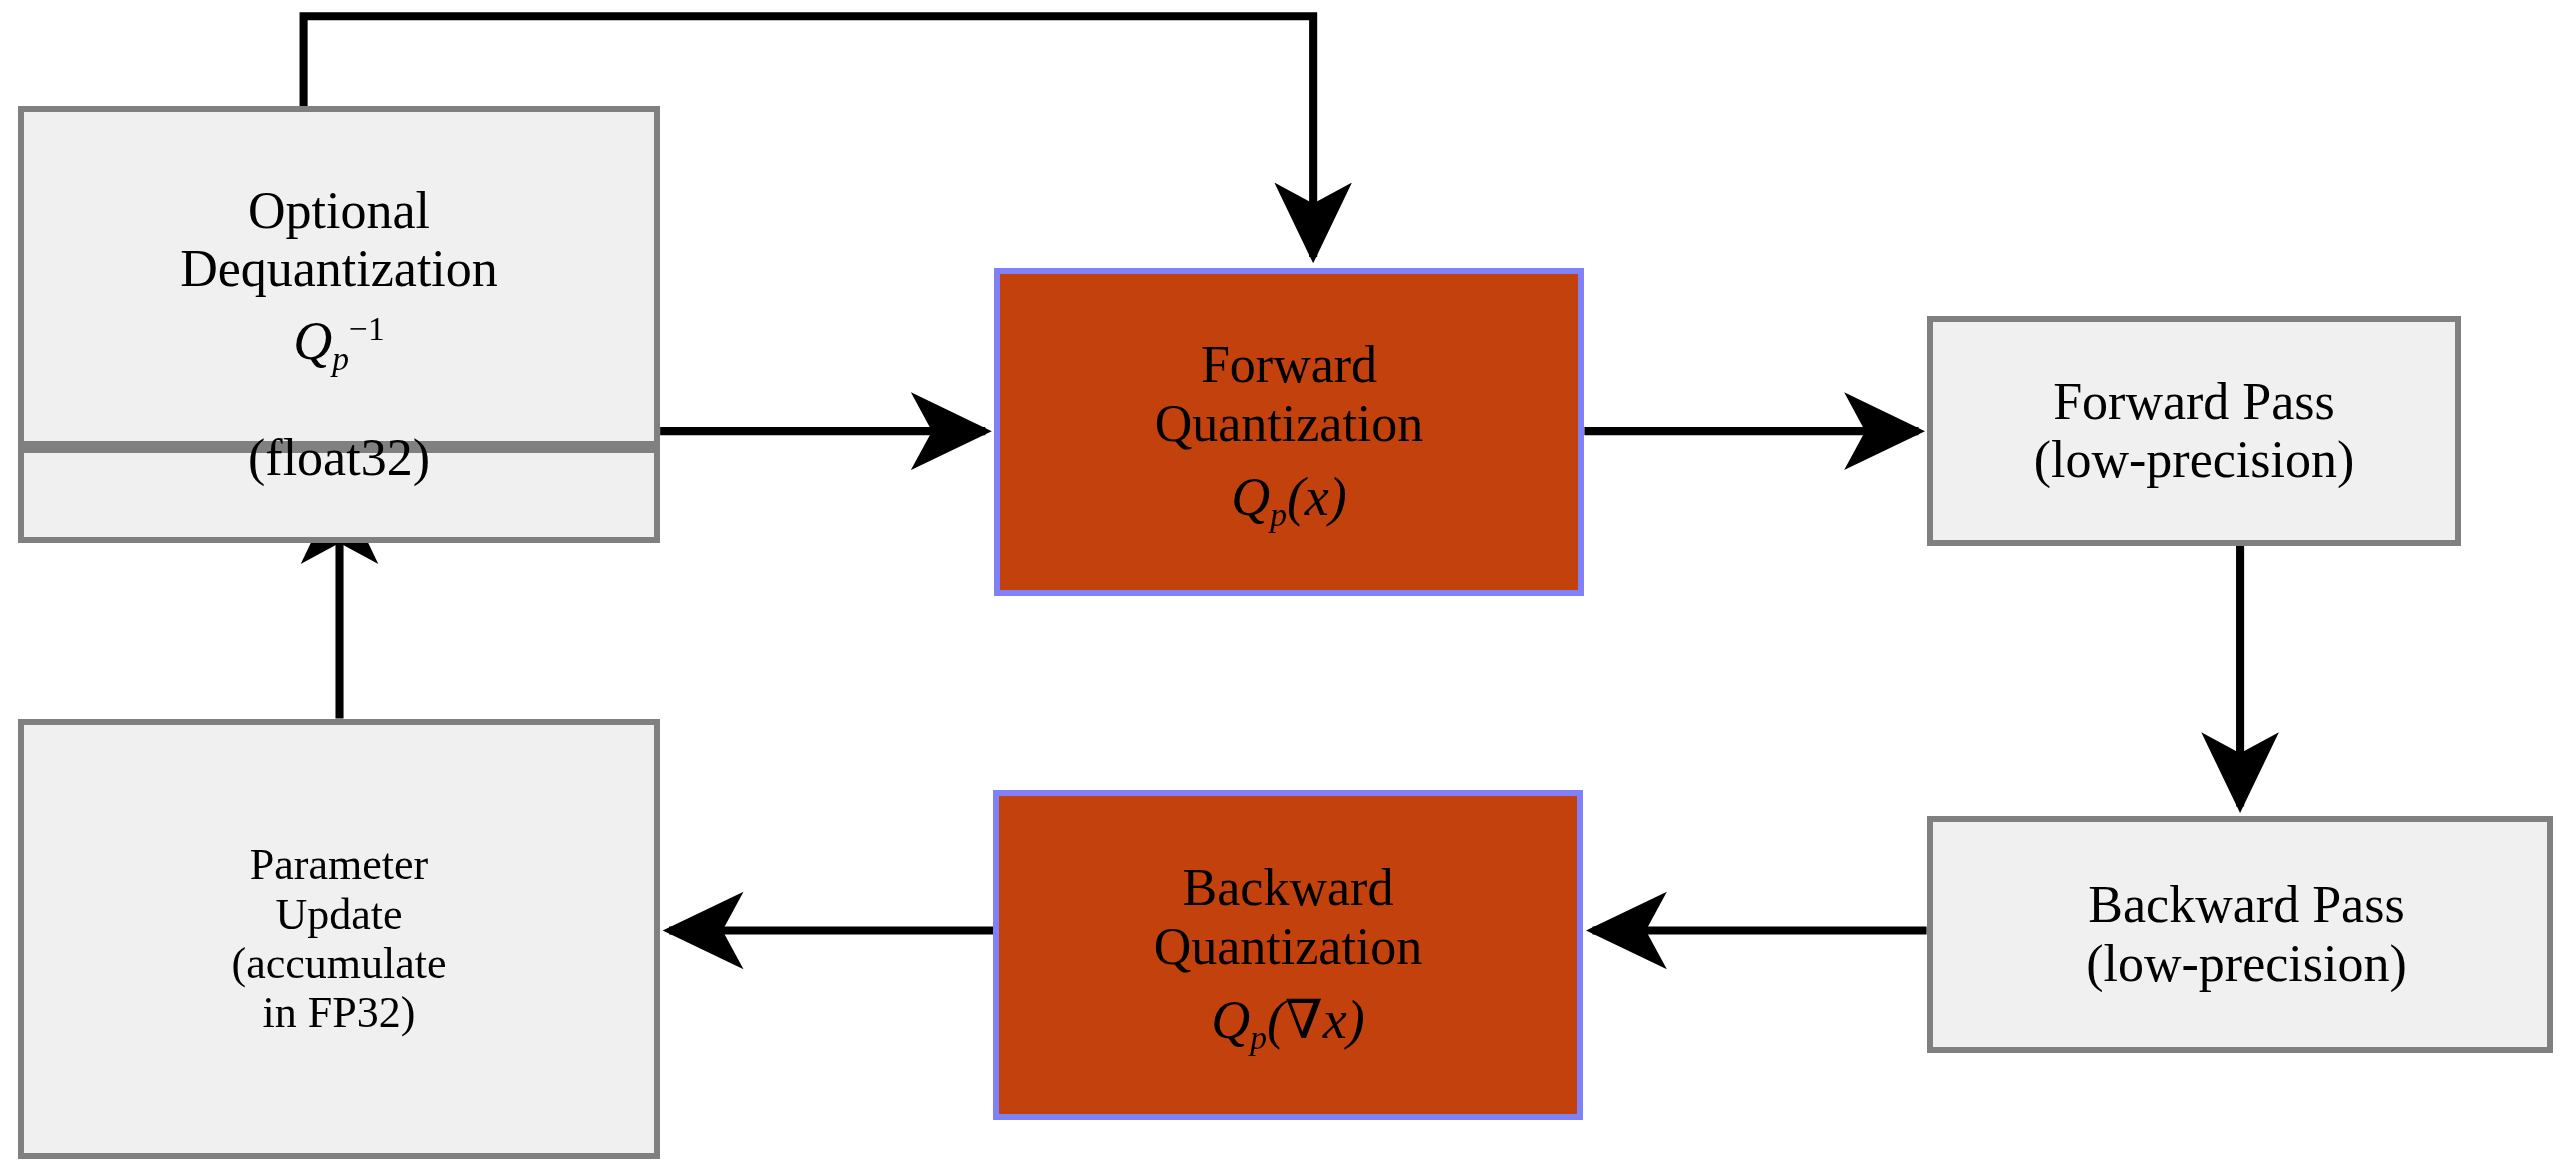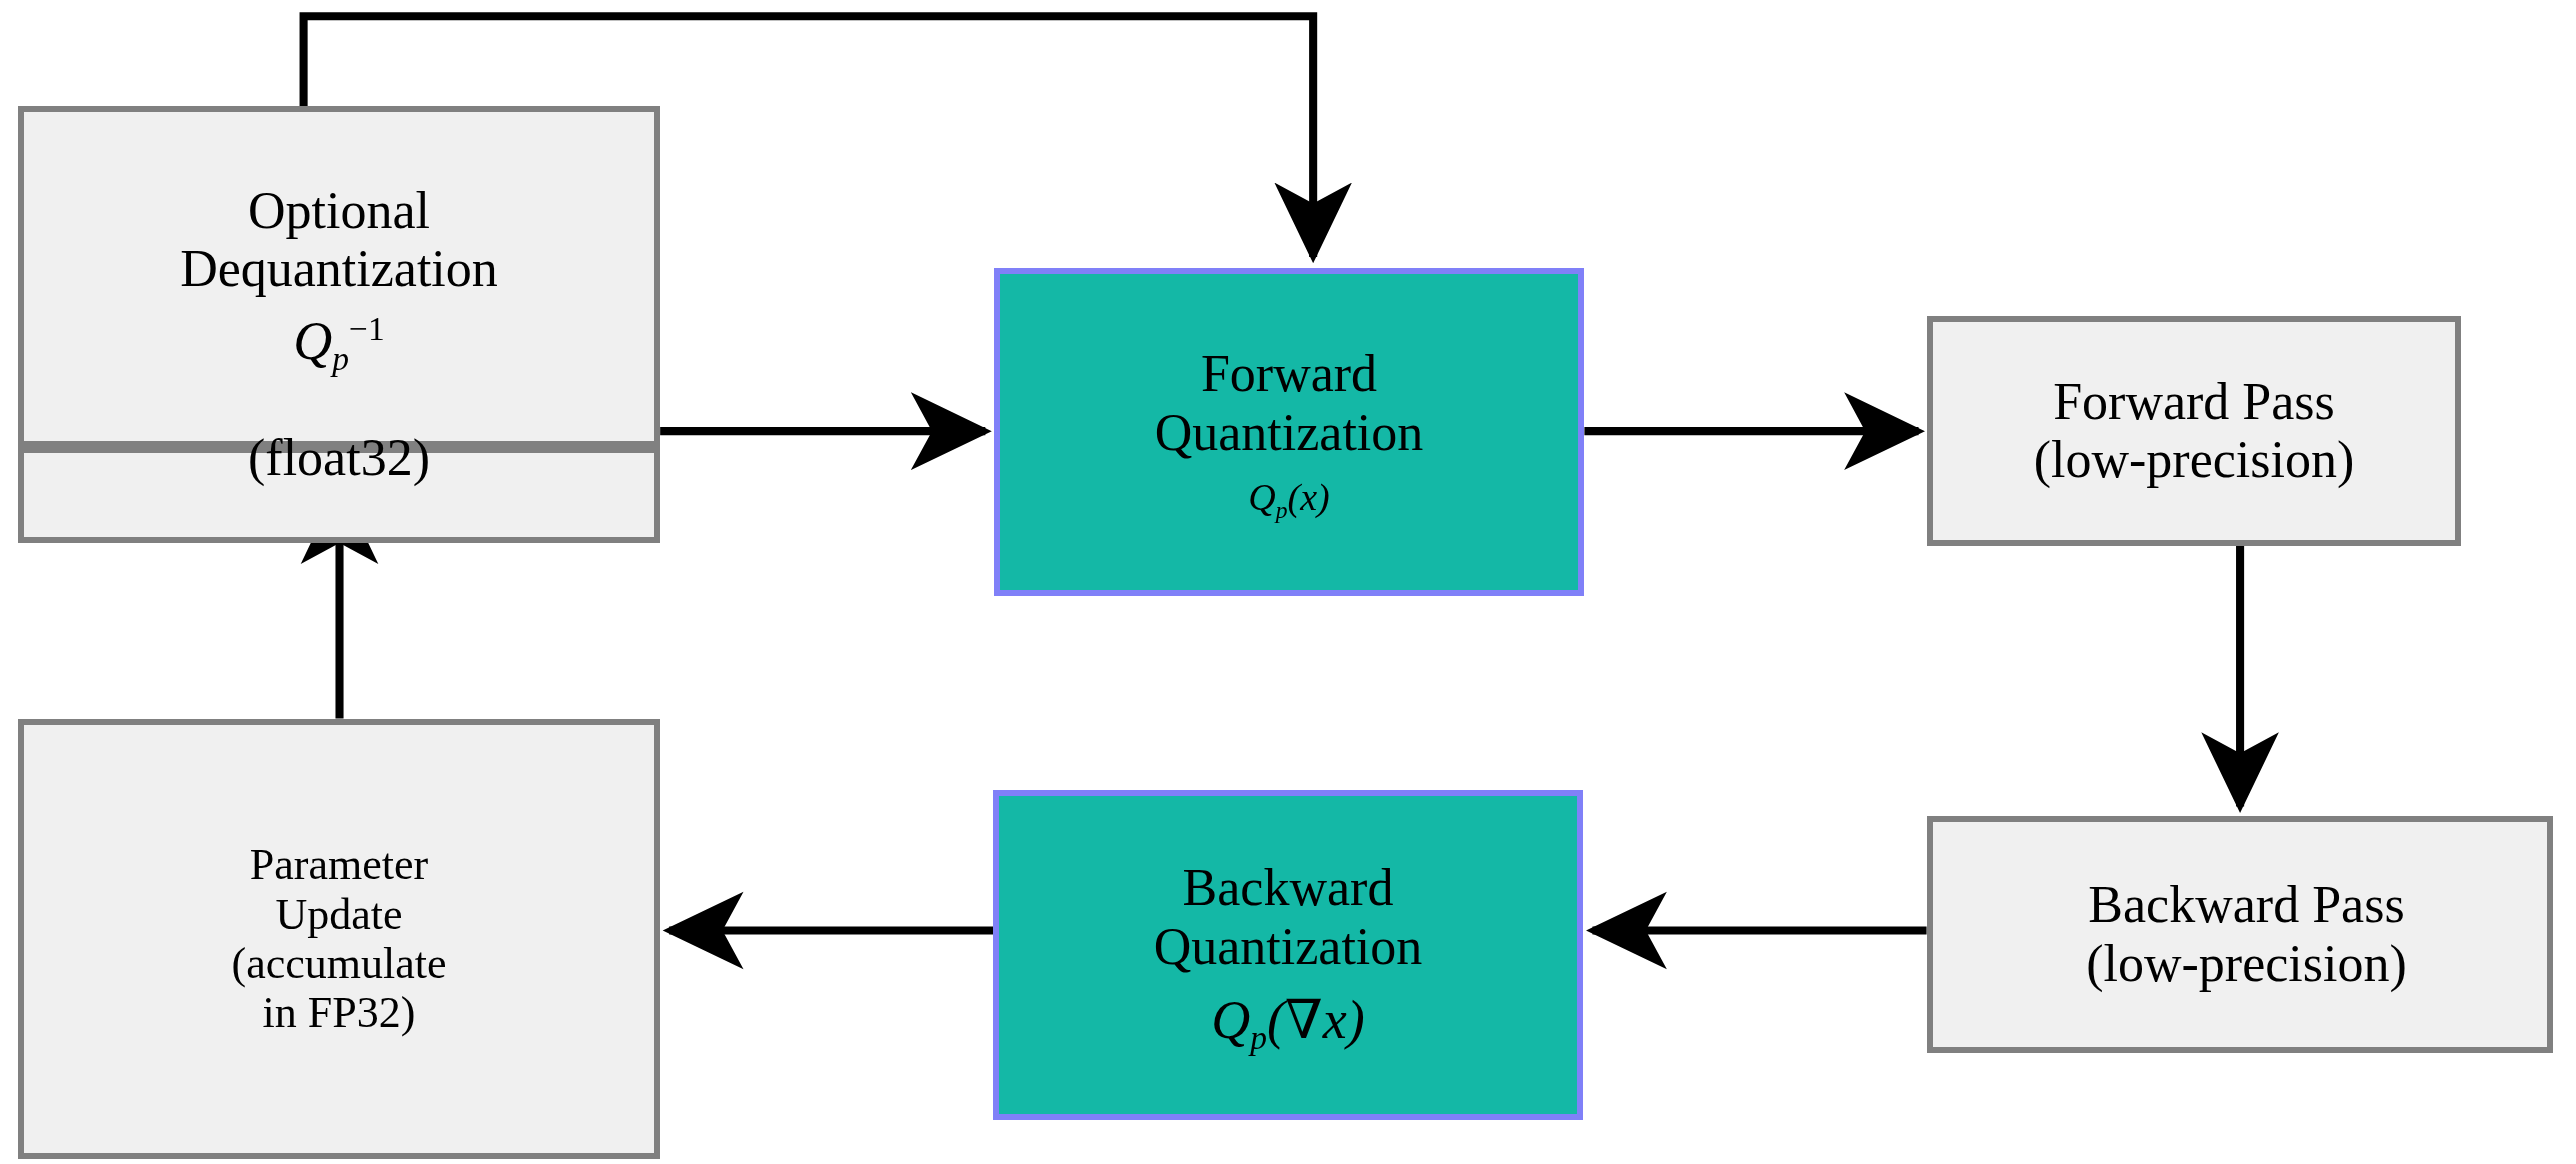--- a/index.html
+++ b/index.html
@@ -5,21 +5,21 @@
 <style>
   html,body{margin:0;padding:0;background:#ffffff;}
   body{font-family:"Liberation Serif","DejaVu Serif",serif;}
   #stage{position:relative;width:2576px;height:1165px;background:#ffffff;overflow:hidden;border-radius:27px;}
 
   .node{position:absolute;box-sizing:border-box;display:flex;flex-direction:column;
         align-items:center;justify-content:center;text-align:center;color:#000000;}
   .node .ln{display:block;line-height:1.12;white-space:nowrap;}
 
   .grey{background:#f0f0f0;border:6.3px solid #808080;}
-  .blue{background:#14b8a6;border:6.3px solid #8080f8;}
+  .blue{background:#c2410c;border:6.3px solid #8080f8;}
 
   .math{font-style:italic;}
   .cal{font-family:"Liberation Serif","DejaVu Serif",serif;font-style:italic;}
   sup.ex{font-size:.62em;font-style:normal;vertical-align:super;line-height:0;}
   sub.sb{font-size:.62em;font-style:italic;vertical-align:-0.32em;line-height:0;}
 
   
   .overflow-line{position:absolute;left:0;right:0;text-align:center;white-space:nowrap;}
 
   svg.edges{position:absolute;left:0;top:0;width:2576px;height:1165px;overflow:visible;pointer-events:none;}
@@ -58,21 +58,21 @@
     <span class="ln">Dequantization</span>
     <span class="ln math" style="margin-top:13px;font-size:54px;text-align:right;">
       <span class="cal">Q</span><sub class="sb">p</sub><sup class="ex">−1</sup>
     </span>
     <span class="overflow-line" style="top:316px;font-size:52px;">(float32)</span>
   </div>
 
   <div class="node blue" style="left:994px;top:268px;width:590px;height:328px;font-size:52px;">
     <span class="ln">Forward</span>
     <span class="ln">Quantization</span>
-    <span class="ln math" style="margin-top:14.4px;font-size:38px;">
+    <span class="ln math" style="margin-top:14.4px;font-size:54px;">
       <span class="cal">Q</span><sub class="sb">p</sub><span>(x)</span>
     </span>
   </div>
 
   <div class="node grey" style="left:1927px;top:316px;width:534px;height:230px;font-size:52px;">
     <span class="ln">Forward Pass</span>
     <span class="ln">(low-precision)</span>
   </div>
 
   <div class="node grey" style="left:18px;top:719px;width:642px;height:440px;font-size:44px;">

